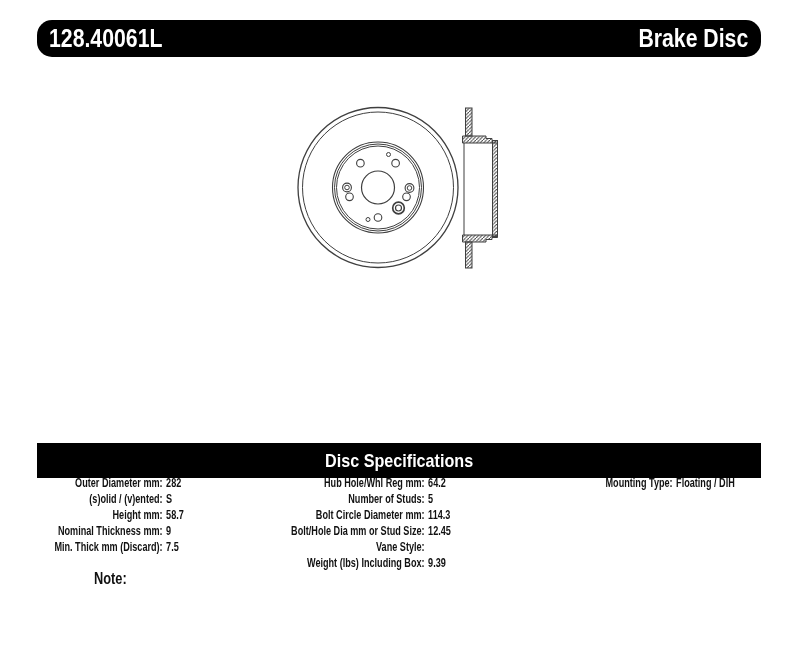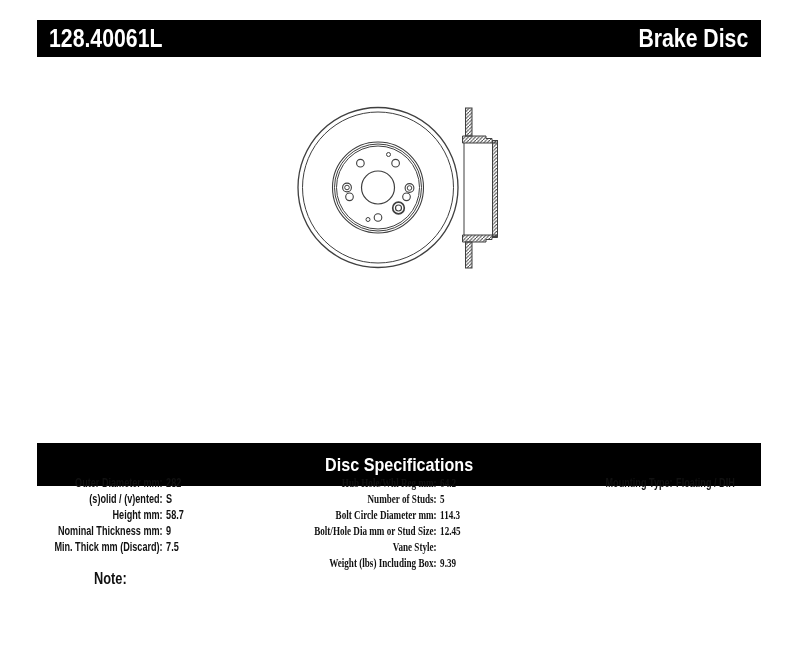--- a/index.html
+++ b/index.html
@@ -6,35 +6,35 @@
   body{
     width:800px;height:655px;position:relative;background:#ffffff;
     font-family:"Liberation Sans","DejaVu Sans",sans-serif;
     -webkit-font-smoothing:antialiased;color:#111;overflow:hidden;
   }
   
   .bar{
     position:absolute;left:37px;width:724px;background:#000;color:#fff;
     display:flex;align-items:center;font-weight:bold;
   }
-  .bar-top{top:20px;height:37px;justify-content:space-between;font-size:25px;}
+  .bar-top{top:20px;height:37px;justify-content:space-between;font-size:25px;border-radius:15px;}
   .part-no{transform:scaleX(0.85);transform-origin:0 50%;margin-left:12px;white-space:nowrap;}
   .product{transform:scaleX(0.85);transform-origin:100% 50%;margin-right:13px;white-space:nowrap;}
-  .bar-spec{top:443px;height:43px;justify-content:center;font-size:19px;}
+  .bar-spec{top:443px;height:35px;justify-content:center;font-size:19px;}
   .spec-title{transform:scaleX(0.85);transform-origin:50% 50%;white-space:nowrap;}
   
   .spec-col{position:absolute;top:475px;}
   .spec-row{
     height:16px;line-height:16px;font-size:13px;font-weight:bold;
     display:flex;white-space:nowrap;
   }
   .col-left{left:-48px;}
   .col-left .spec-row{transform:scaleX(0.70);transform-origin:212px 50%;}
   .col-left .lbl{width:210px;}
-  .col-mid{left:196px;font-family:Liberation Serif, serif;}
+  .col-mid{left:184px;}
   .col-mid .spec-row{transform:scaleX(0.70);transform-origin:242px 50%;}
   .col-mid .lbl{width:240px;}
   .col-right{left:542px;}
   .col-right .spec-row{transform:scaleX(0.70);transform-origin:132px 50%;}
   .col-right .lbl{width:130px;}
   .lbl{display:inline-block;text-align:right;}
   .val{margin-left:5px;}
   
   .note{
     position:absolute;left:94px;top:570px;font-size:16px;font-weight:bold;

